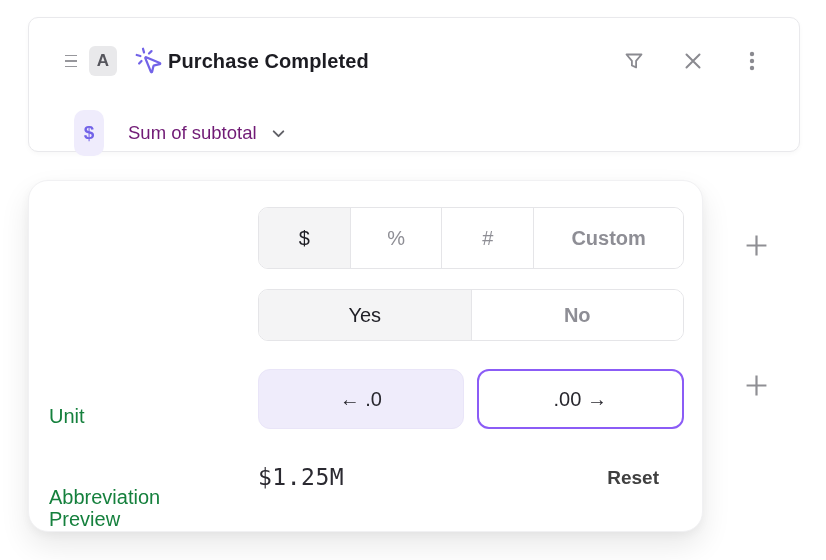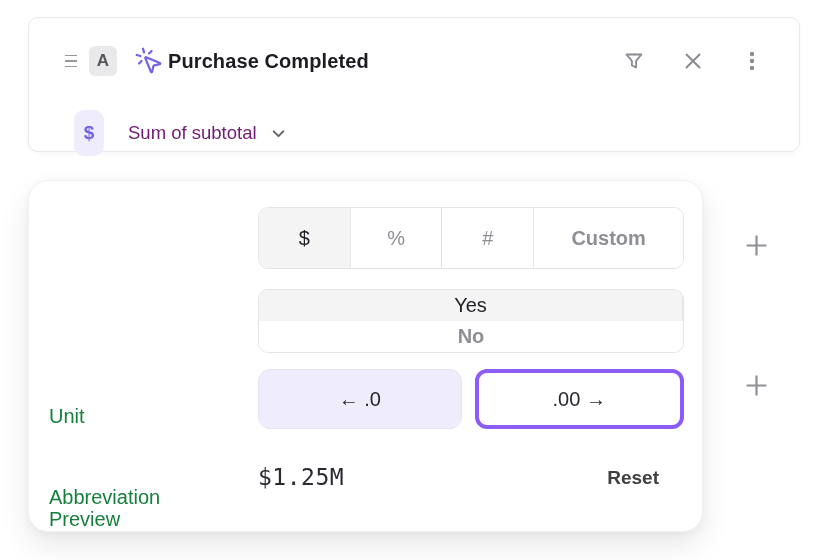--- a/index.html
+++ b/index.html
@@ -49,42 +49,42 @@
   .lbl-unit   { top:224px; }
   .lbl-abbr   { top:305px; }
   .lbl-prev   { top:285px;margin-top:42px; }
 
   .ctrl { position:absolute; left:229px; width:426px; }
 
   .segmented {
     display:flex; border:1px solid #e5e5e8; border-radius:10px;
     overflow:hidden; background:#fff; height:62px;
   }
-  .segmented.h60 { height:64px;flex-direction:column; }
+  .segmented.h60 { height:52px; }
   .segment {
     flex:1 1 0; display:flex; align-items:center; justify-content:center;
     font-size:20px; color:#8e8e95; border-right:1px solid #e5e5e8;
     background:#fff; cursor:pointer; border-top:none; border-bottom:none; border-left:none;
     font-family:inherit;
   }
   .segment:last-child { border-right:none;font-weight:bold; }
   .segment.selected { background:#f4f4f5; color:#1f1f26; font-weight:500; }
   .segment.wide { flex:1.64 1 0; }
 
   .ctrl-unit { top:26px; }
   .ctrl-abbr { top:108px; }
   .ctrl-dec  { top:188px; display:flex; gap:13px; }
 
   .dec-btn {
     flex:1 1 0; height:60px; border-radius:12px; font-size:20px; font-weight:500;
     color:#28272e; display:flex; align-items:center; justify-content:center;
     cursor:pointer; font-family:inherit;
   }
   .dec-btn.selected { background:#efecfb; border:1px solid #e9e5f8; }
-  .dec-btn.plain    { background:#fff; border:4px solid #8b5cf6; }
+  .dec-btn.plain    { background:#fff; border:2px solid #8b5cf6; }
 
   .preview-value {
     position:absolute; left:229px; top:283px; font-size:23px; color:#2b2a31;
     font-family:"DejaVu Sans Mono", monospace; letter-spacing:.5px;
   }
   .reset-btn {
     position:absolute; right:43px; top:286px; font-size:19px; font-weight:600;
     color:#404040; background:transparent; border:none; cursor:pointer; font-family:inherit;
   }
 

